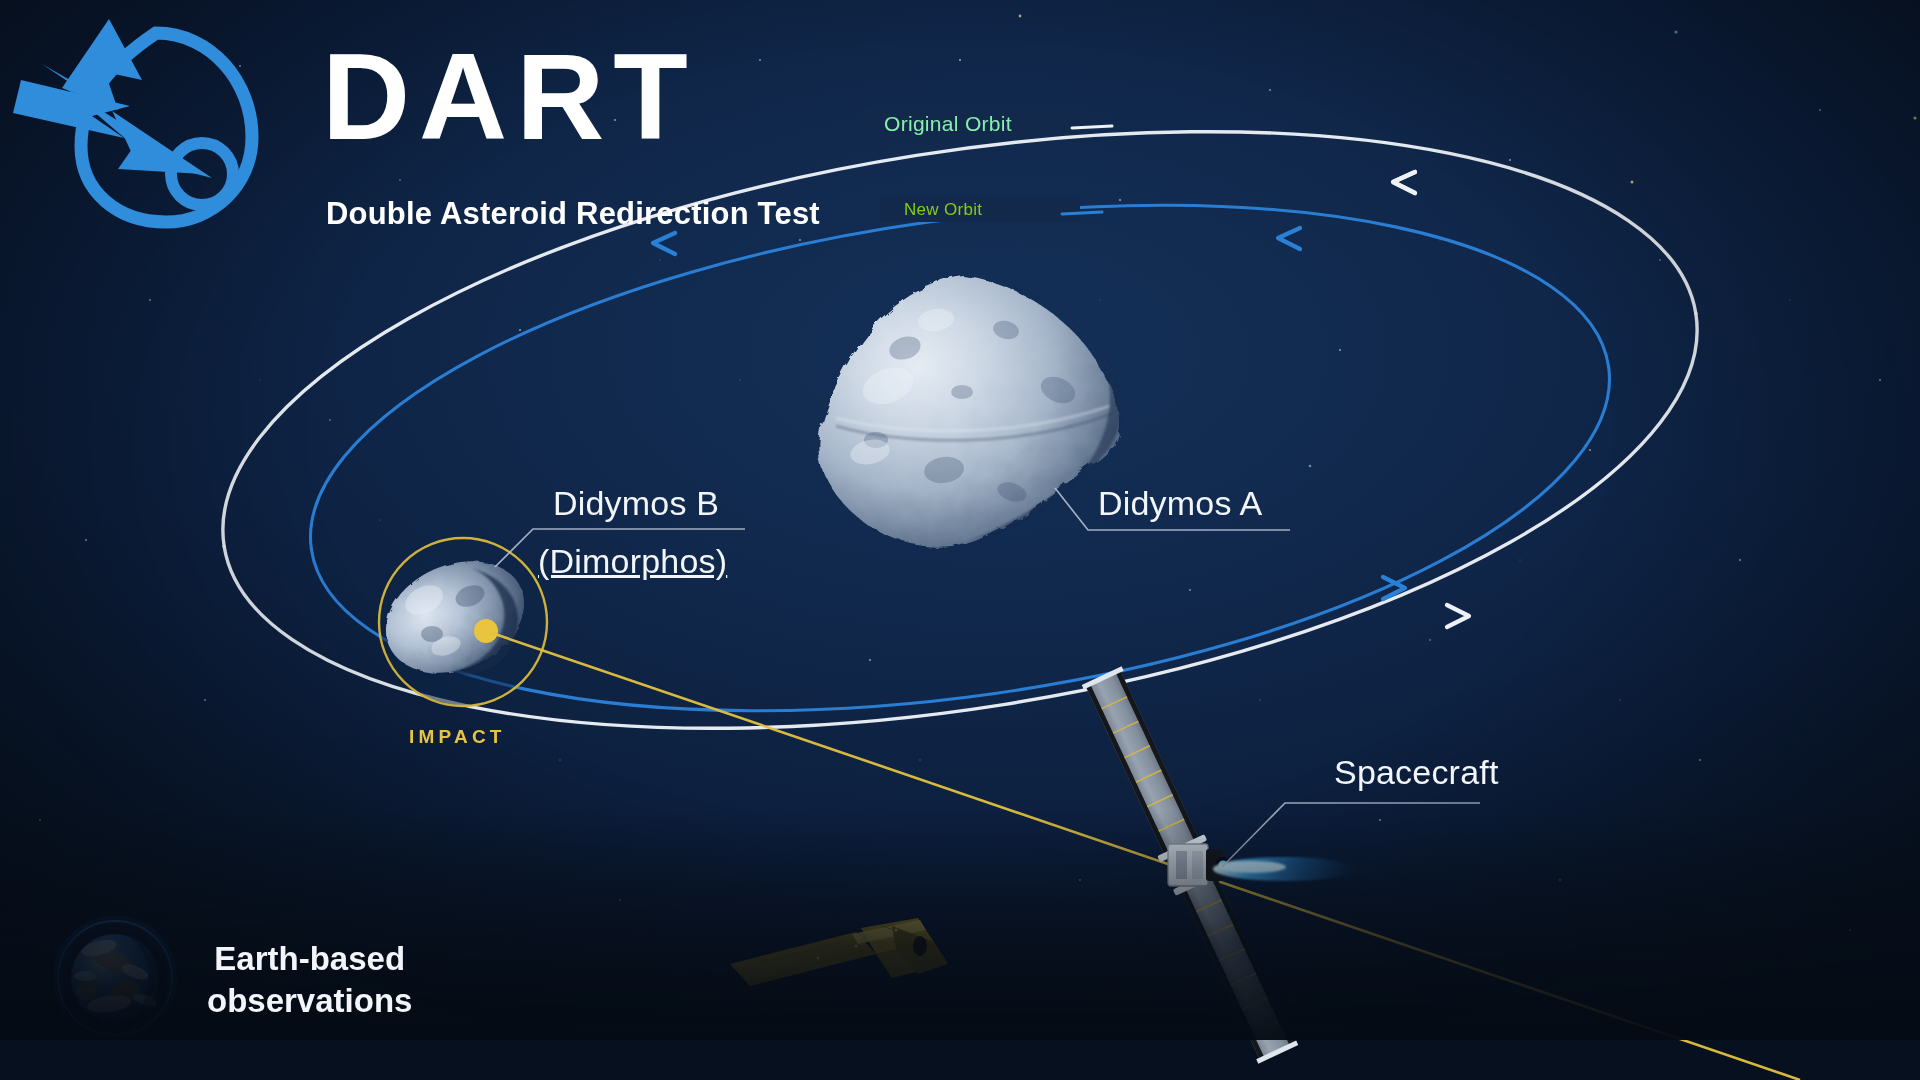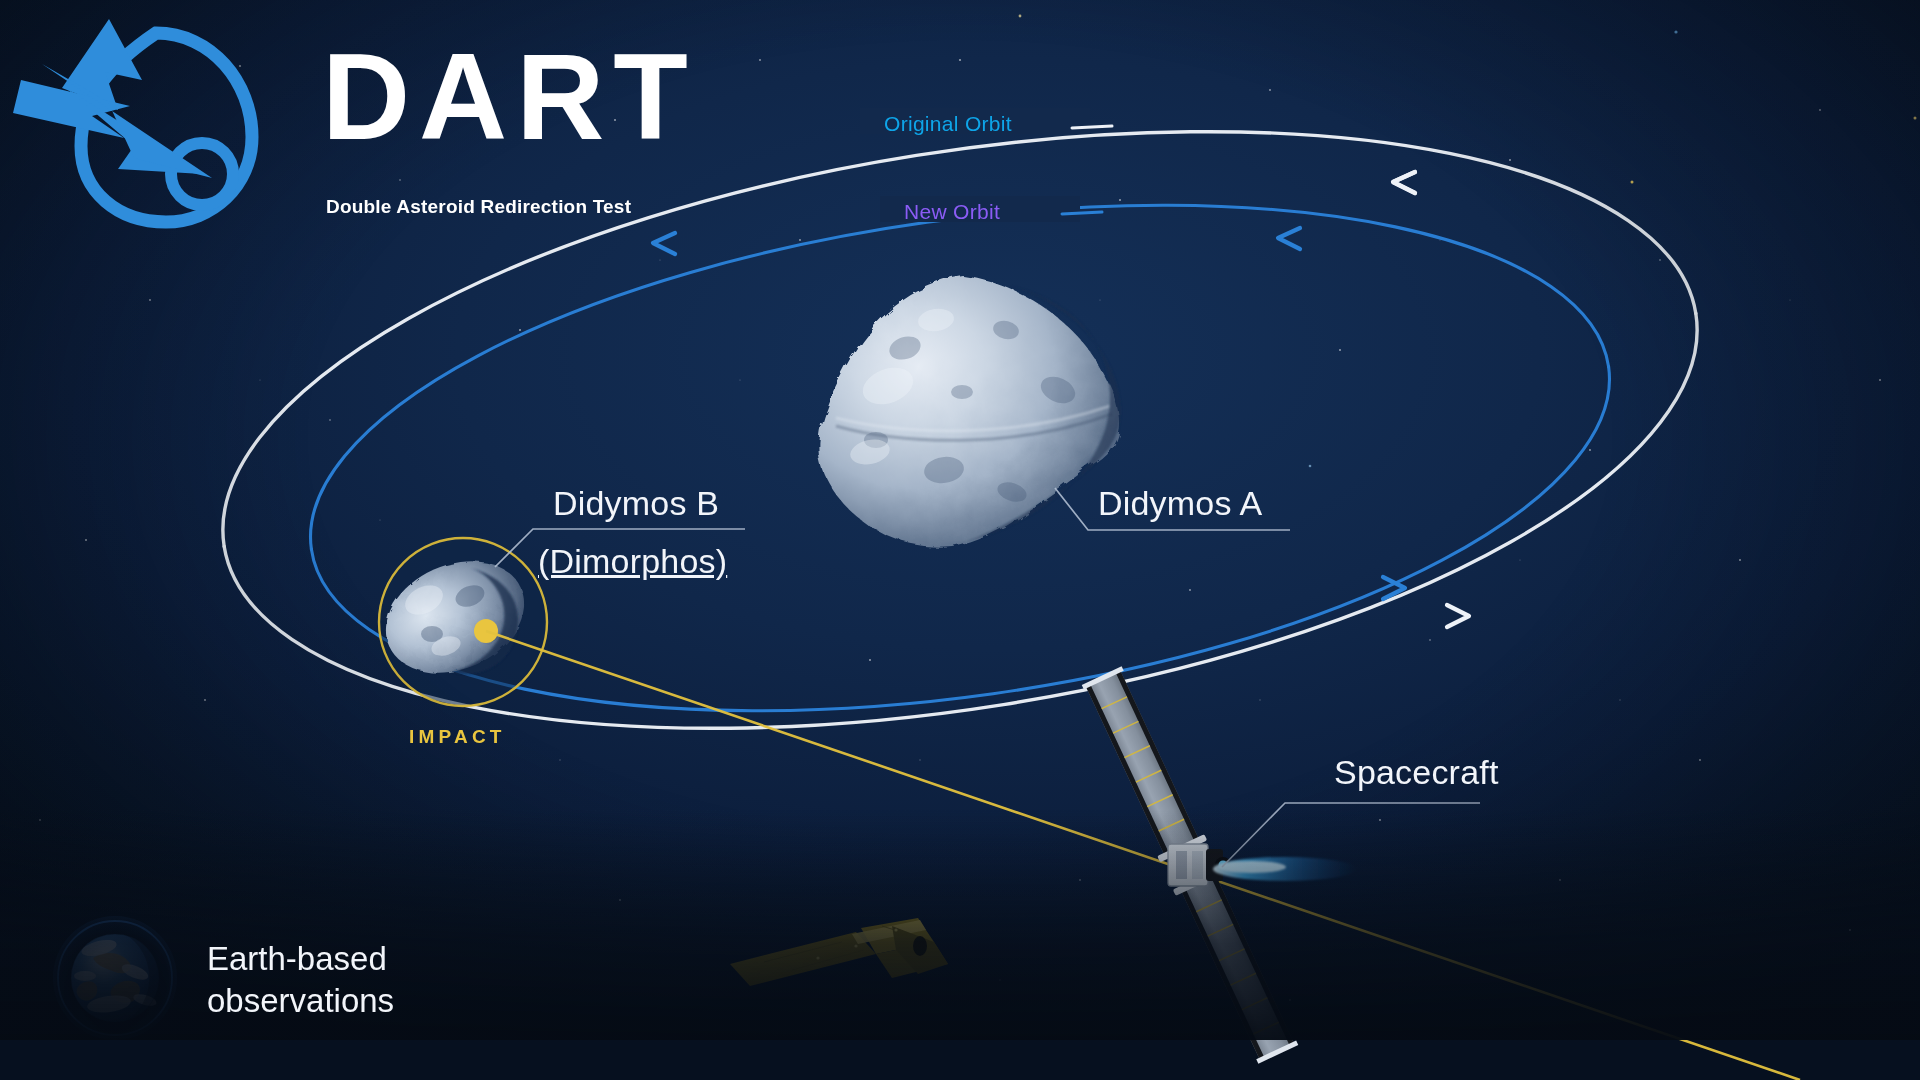--- a/index.html
+++ b/index.html
@@ -20,39 +20,39 @@
     position:absolute; left:0; right:0; bottom:0; height:230px;
     background:linear-gradient(to bottom, rgba(6,13,24,0) 0%, rgba(6,13,24,.72) 58%, rgba(5,11,20,.95) 100%);
   }
   .vig {
     position:absolute; inset:0;
     background:radial-gradient(ellipse 1250px 760px at 50% 42%, rgba(0,0,0,0) 52%, rgba(4,9,18,.55) 100%);
   }
 
   
   .lbl { position:absolute; color:#fff; white-space:nowrap; }
-  .lbl-orbit-white { font-size:21px; color:#0ea5e9; letter-spacing:.3px; }
-  .lbl-orbit-blue  { font-size:21px; color:#8b5cf6; letter-spacing:.3px; }
+  .lbl-orbit-white { font-size:21px; color:#86efac; letter-spacing:.3px; }
+  .lbl-orbit-blue  { font-size:17px; color:#84cc16; letter-spacing:.3px; }
   .lbl-big  { font-size:34px; color:#f2f5fa; letter-spacing:.2px; font-weight:300; }
   .lbl-impact {
     font-size:19px; color:#e9c53f; letter-spacing:4.2px; font-weight:700;
   }
   .lbl-earth {
-    font-size:33px; color:#f2f5fa; line-height:1.28; font-weight:400; white-space:pre-line;
+    font-size:33px; color:#f2f5fa; line-height:1.28; font-weight:700; white-space:pre-line;text-align:center;
   }
 
   
   .wordmark {
     position:absolute; left:322px; top:36px;
     font-size:122px; font-weight:800; letter-spacing:9px; color:#ffffff;
     line-height:1; font-family:"Liberation Sans", sans-serif;
   }
   .subtitle {
     position:absolute; left:326px; top:196px;
-    font-size:19px; font-weight:700; color:#ffffff; letter-spacing:.2px;text-align:right;
+    font-size:31px; font-weight:700; color:#ffffff; letter-spacing:.2px;text-align:right;
   }
 </style>
 </head>
 <body>
 
 <div id="stage">
 
   <div class="bg"></div>
 
   <svg width="1920" height="1080" viewBox="0 0 1920 1080" style="position:absolute;inset:0">

